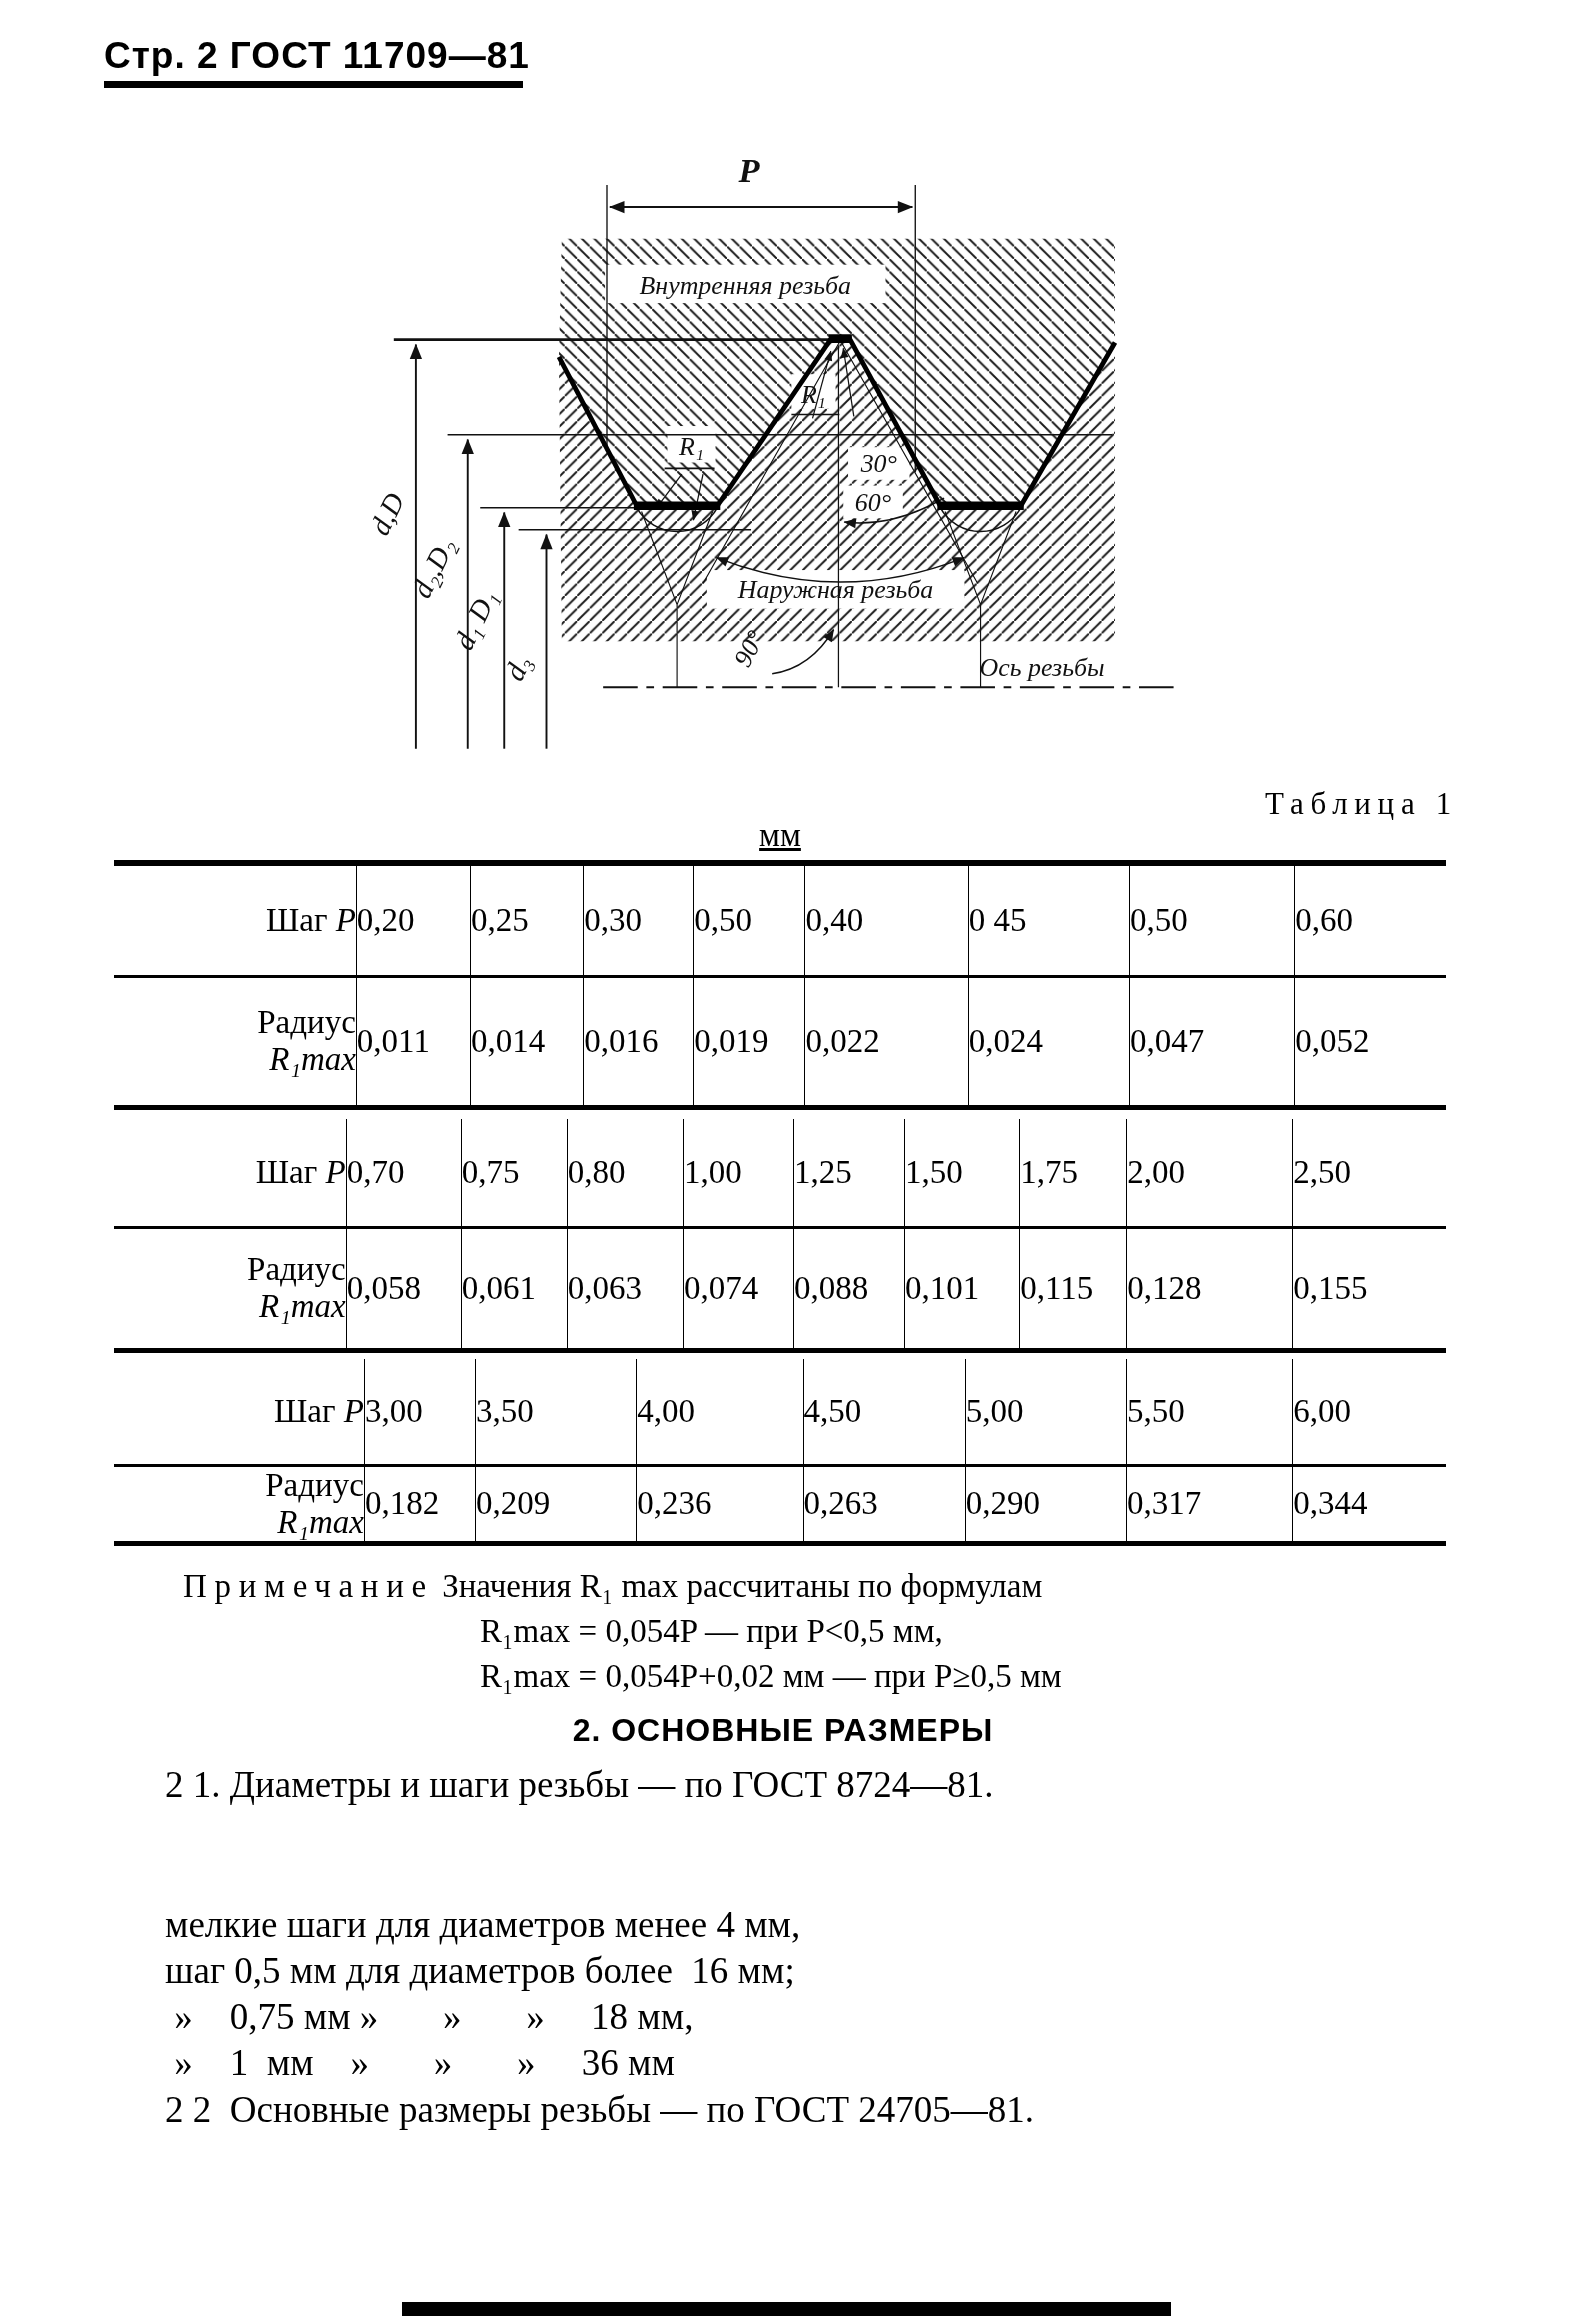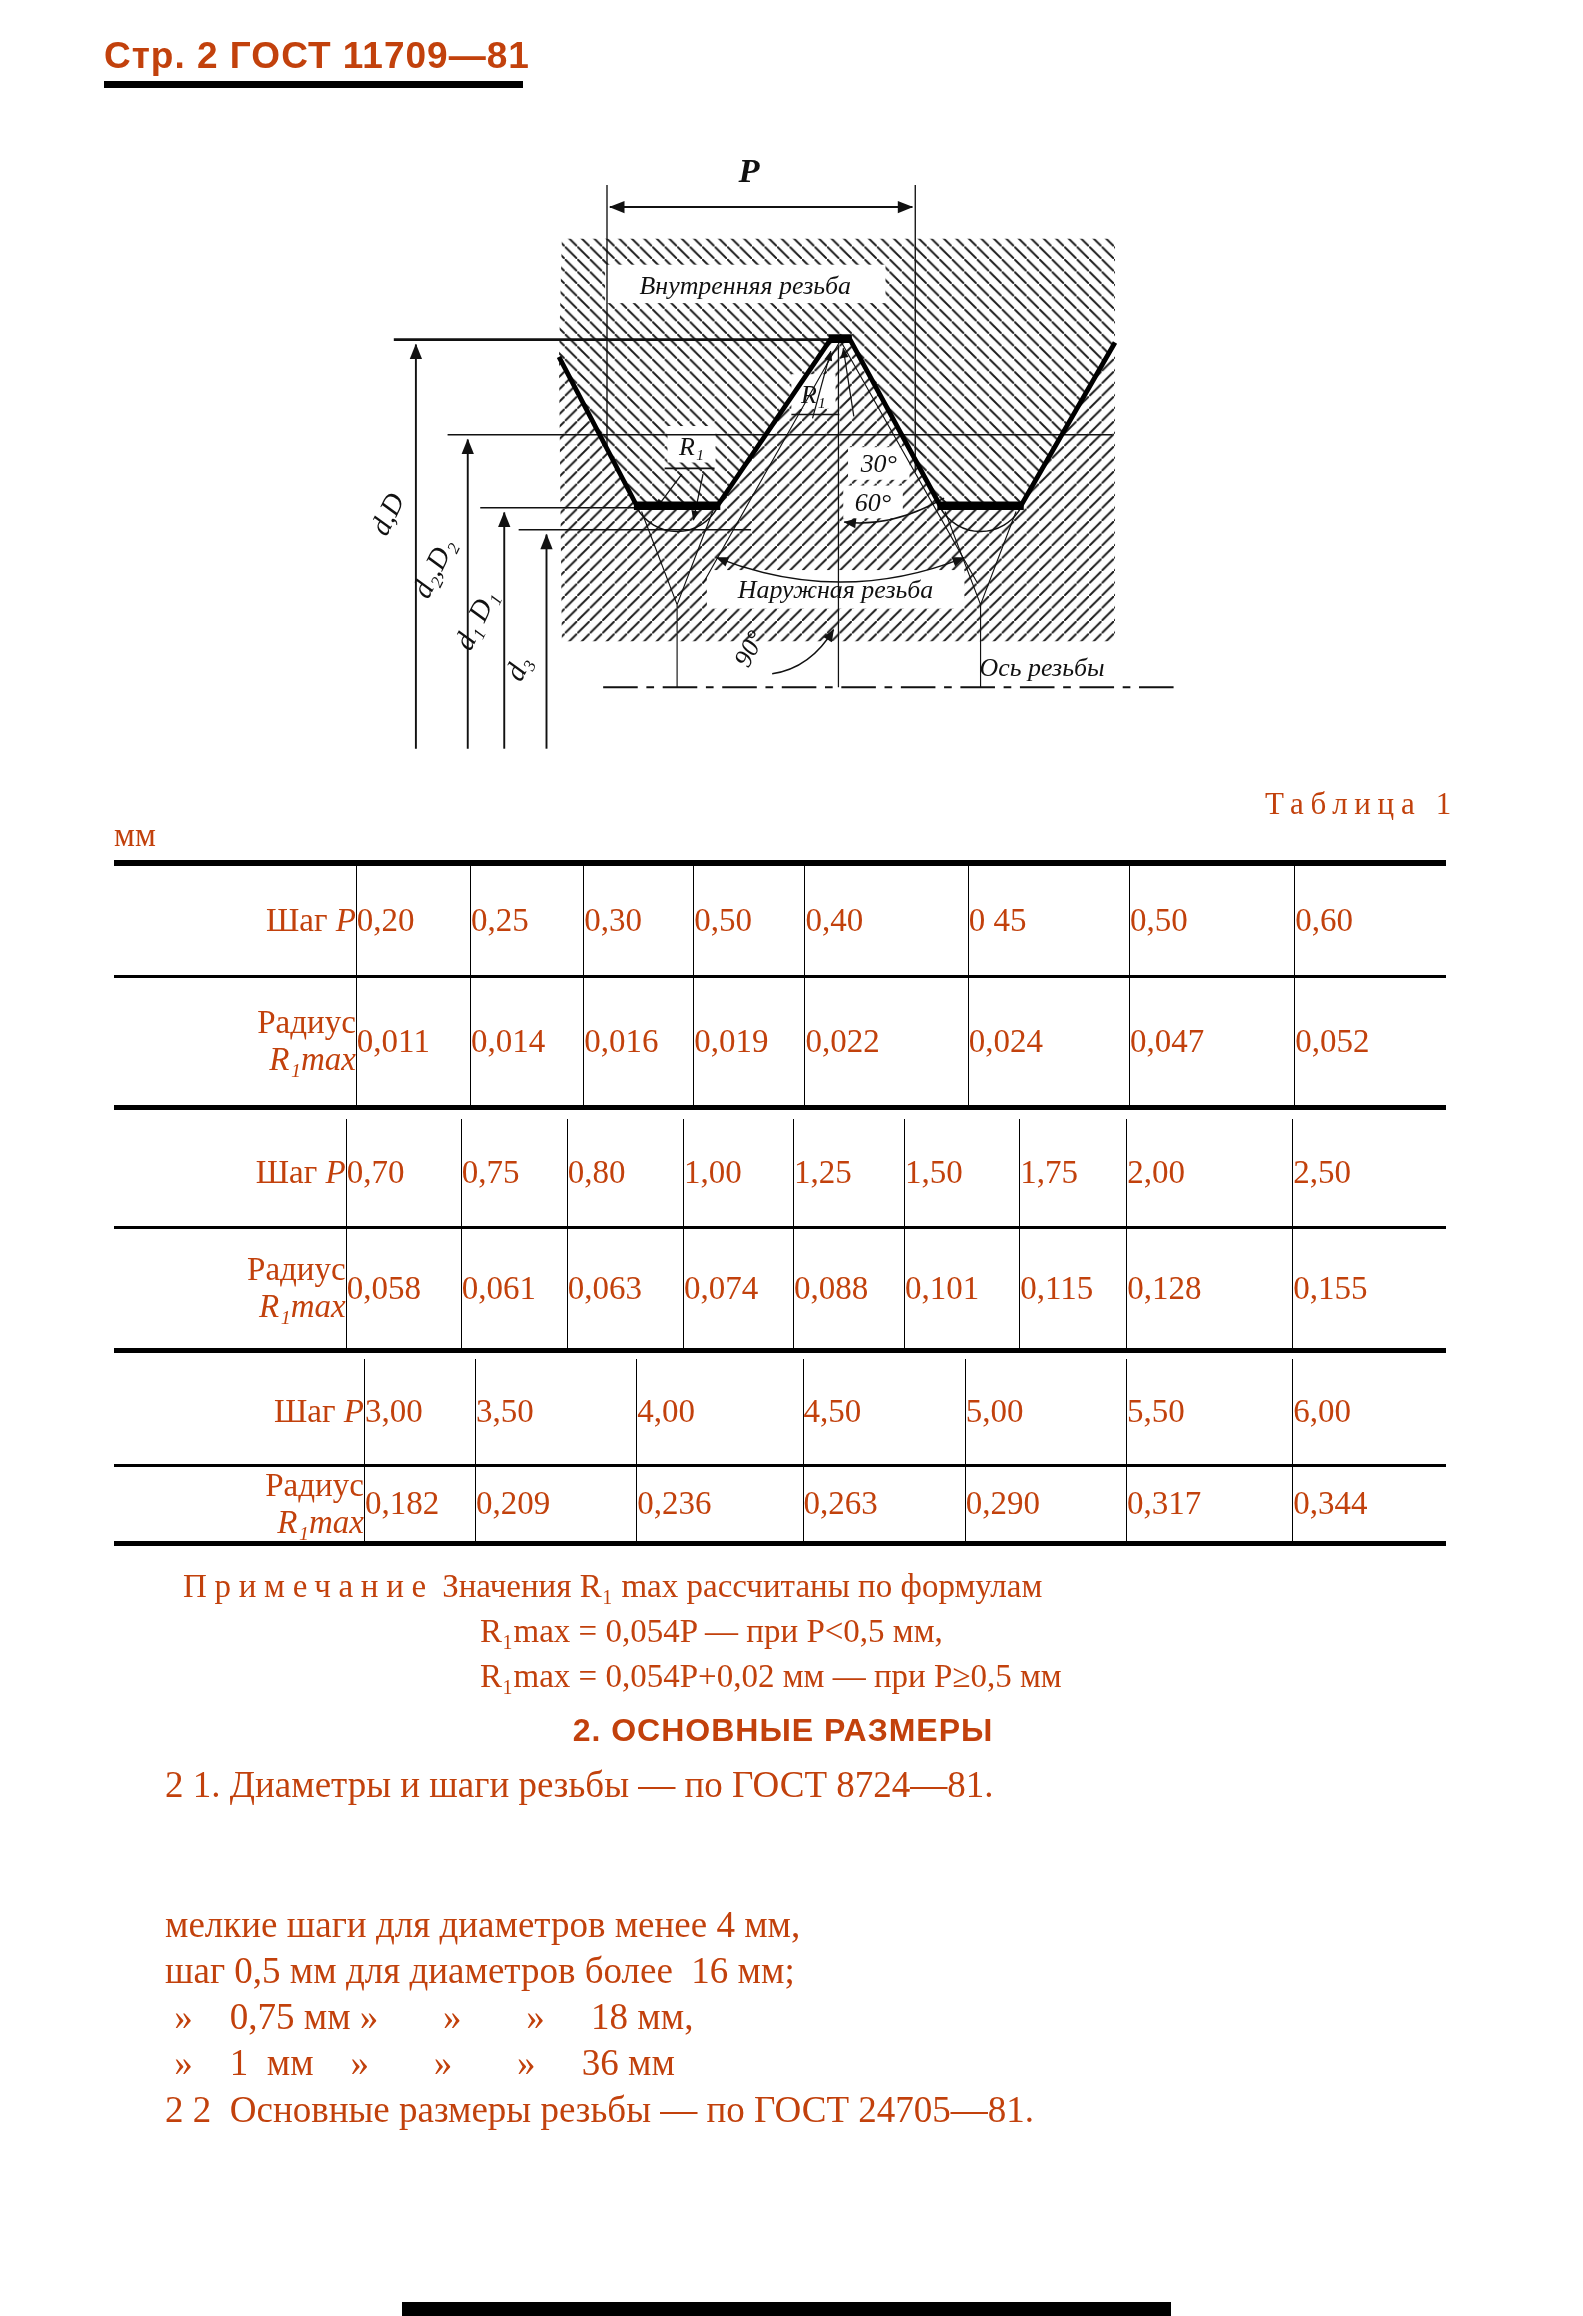--- a/index.html
+++ b/index.html
@@ -1,25 +1,25 @@
 <!DOCTYPE html>
 <html><head>
 <meta charset="utf-8">
 <style>
   html,body{margin:0;padding:0;background:#777;}
   #page{position:relative;width:1583px;height:2316px;background:#ffffff;overflow:hidden;
-        font-family:"Liberation Serif",serif;color:#c2410c;}
+        font-family:"Liberation Serif",serif;color:#000000;}
   .abs{position:absolute;}
   
   #hdr{left:104px;top:35px;font-family:"Liberation Sans",sans-serif;font-weight:bold;
        font-size:37px;letter-spacing:1px;white-space:pre;}
   #hdr-rule{left:104px;top:81px;width:419px;height:6.7px;background:#000;}
   
   #tcap{left:1045px;top:786px;width:413px;text-align:right;font-size:31px;letter-spacing:6.7px;white-space:pre;}
-  #units{left:114px;top:817px;width:1332px;text-align:left;font-size:33px;}
+  #units{left:114px;top:817px;width:1332px;text-align:center;font-size:33px;text-decoration:underline;}
   
   table.gt{border-collapse:collapse;table-layout:fixed;width:1332px;}
   table.gt td{border-left:1.9px solid #000;vertical-align:middle;
               font-size:33px;padding:0;overflow:hidden;}
   table.gt td:first-child{border-left:none;text-align:right;}
   #tbl1{left:114px;top:860px;}
   #tbl2{left:114px;top:1119px;}
   #tbl3{left:114px;top:1359px;}
   #tbl1 table{border-top:6.7px solid #000;border-bottom:5.8px solid #000;}
   #tbl2 table{border-bottom:5.8px solid #000;}

